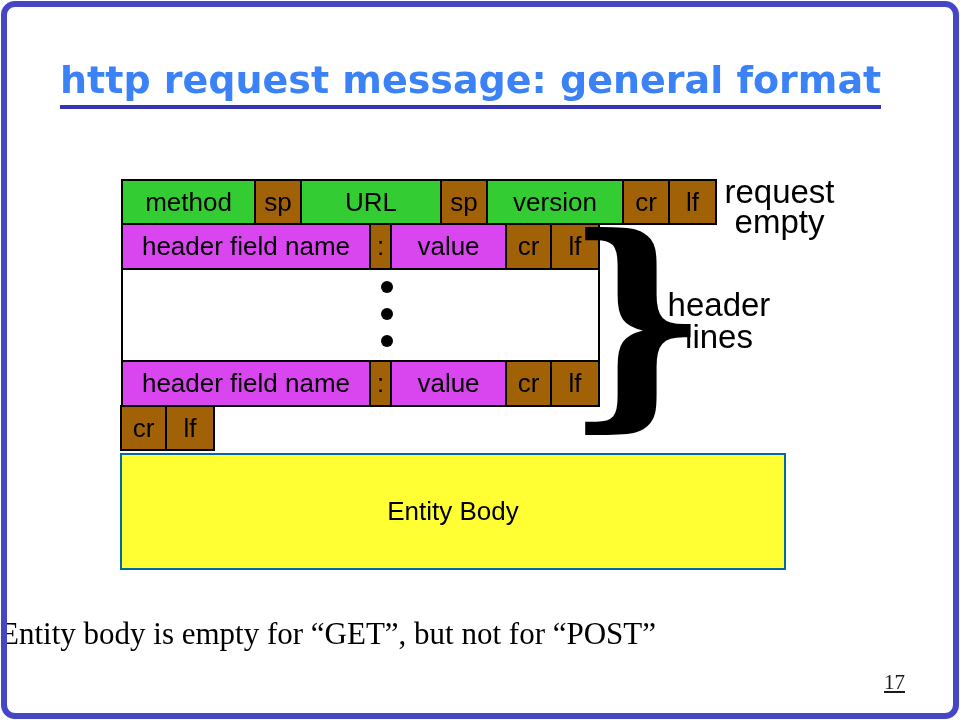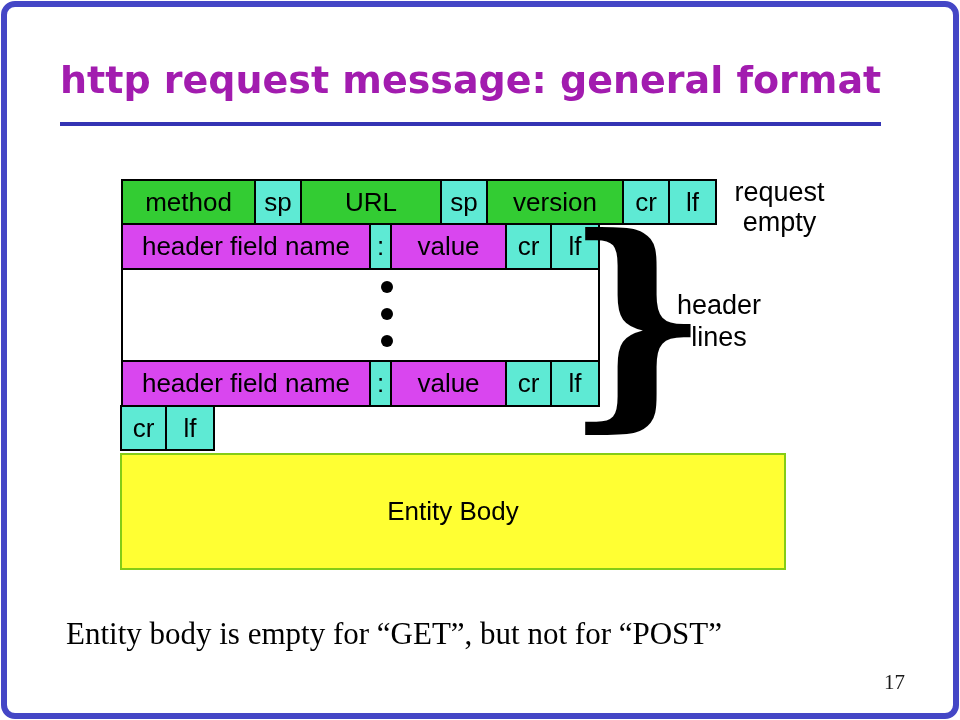--- a/index.html
+++ b/index.html
@@ -7,28 +7,28 @@
     position:relative;width:960px;height:720px;background:#ffffff;
     font-family:"Liberation Sans",sans-serif;overflow:hidden;
   }
   #frame{
     position:absolute;inset:1px;border:6px solid #4446c6;border-radius:14px;
     pointer-events:none;
   }
   #title{
     position:absolute;left:60px;top:58px;
     font-family:"DejaVu Sans",sans-serif;font-weight:bold;font-style:normal;
-    font-size:38px;letter-spacing:0px;color:#a21caf;
-    padding-bottom:20px;border-bottom:4px solid #3434b4;white-space:nowrap;
+    font-size:38px;letter-spacing:0px;color:#3b82f6;
+    padding-bottom:3px;border-bottom:4px solid #3434b4;white-space:nowrap;
   }
   .row{position:absolute;display:flex;}
   .cell{
     box-sizing:border-box;border:2px solid #000;border-left:none;
     display:flex;align-items:center;justify-content:center;
-    font-size:26px;color:#000;background:#5eead4;white-space:nowrap;
+    font-size:26px;color:#000;background:#a16207;white-space:nowrap;
   }
   .row .cell:first-child{border-left:2px solid #000;}
   .green{background:#33cc33;}
   .magenta{background:#d946ef;}
   #midbox{
     position:absolute;left:121px;top:268px;width:479px;height:94px;
     box-sizing:border-box;border:2px solid #000;background:#fff;
   }
   #dots{
     position:absolute;left:381px;top:281px;width:12px;
@@ -36,36 +36,36 @@
   }
   #dots span{width:12px;height:12px;border-radius:50%;background:#000;}
   #brace{
     position:absolute;left:598px;top:236px;width:78px;height:166px;
     display:flex;align-items:center;justify-content:center;
     font-family:"DejaVu Serif",serif;font-weight:bold;
     font-size:225px;line-height:166px;color:#000;
   }
   .annotation{
     position:absolute;text-align:center;color:#000;
-    font-size:27px;line-height:30px;
+    font-size:33px;line-height:30px;
   }
   #requestline-note{left:722px;top:177px;width:115px;}
   #headerlines-note{left:664px;top:289px;width:110px;line-height:32px;}
   #entitybox{
     position:absolute;left:120px;top:453px;width:666px;height:117px;
-    box-sizing:border-box;border:2px solid #84cc16;background:#ffff33;
+    box-sizing:border-box;border:2px solid #0369a1;background:#ffff33;
     display:flex;align-items:center;justify-content:center;font-size:26px;color:#000;
   }
   #caption{
-    position:absolute;left:0;top:616px;width:788px;text-align:center;
+    position:absolute;left:0;top:616px;width:788px;text-align:left;
     font-family:"Liberation Serif",serif;font-size:31px;color:#000;
   }
   #pagenum{
     position:absolute;left:884px;top:670px;
-    font-family:"Liberation Serif",serif;font-size:21px;color:#1a1a1a;
+    font-family:"Liberation Serif",serif;font-size:21px;color:#1a1a1a;text-decoration:underline;
   }
 </style>
 </head>
 <body>
 
 <div id="slide">
 
   <div id="title">http request message: general format</div>
 
   <div class="row" style="left:121px;top:179px;height:46px">

